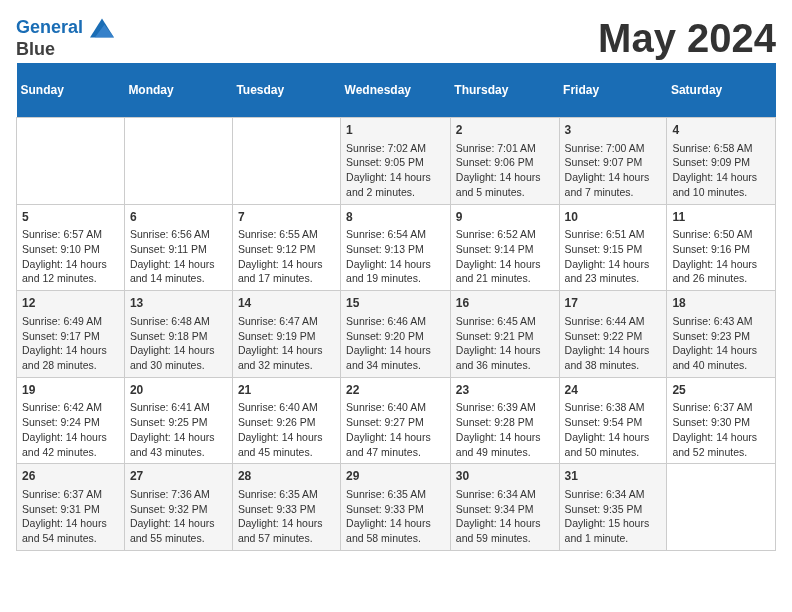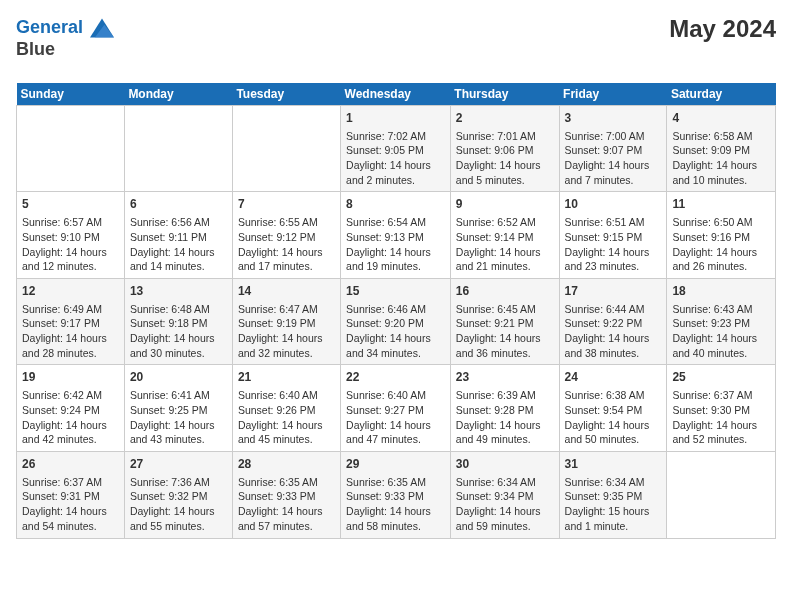--- a/index.html
+++ b/index.html
@@ -7,21 +7,21 @@
       font-family: Arial, sans-serif;
       background: #fff;
       width: 792px;
       min-height: 612px;
       padding: 16px;
     }
     .header-area {
       display: flex;
       justify-content: space-between;
       align-items: flex-start;
-      margin-bottom: 23px;
+      margin-bottom: 3px;
     }
     .logo {
       display: flex;
       align-items: center;
       gap: 0;
     }
     .logo-text {
       font-size: 18px;
       font-weight: bold;
       color: #333;
@@ -32,38 +32,38 @@
     }
     .logo-icon {
       width: 24px;
       height: 24px;
       margin-left: 2px;
     }
     .title-area {
       text-align: right;
     }
     .month-title {
-      font-size: 24px;
+      font-size: 40px;
       font-weight: bold;
       color: #333;
       line-height: 1.1;
     }
     .location-title {
       font-size: 16px;
       color: #555;
     }
     table {
       width: 100%;
       border-collapse: collapse;
       font-size: 11px;
     }
     thead tr th {
       background-color: #1a6db5;
       color: #fff;
-      padding: 4px 4px;
+      padding: 20px 4px;
       text-align: left;
       font-size: 12px;
       font-weight: bold;
       margin-left: 28px;
     }
     tbody tr td {
       border: 1px solid #ccc;
       vertical-align: top;
       padding: 4px 5px;
       width: 113px;

